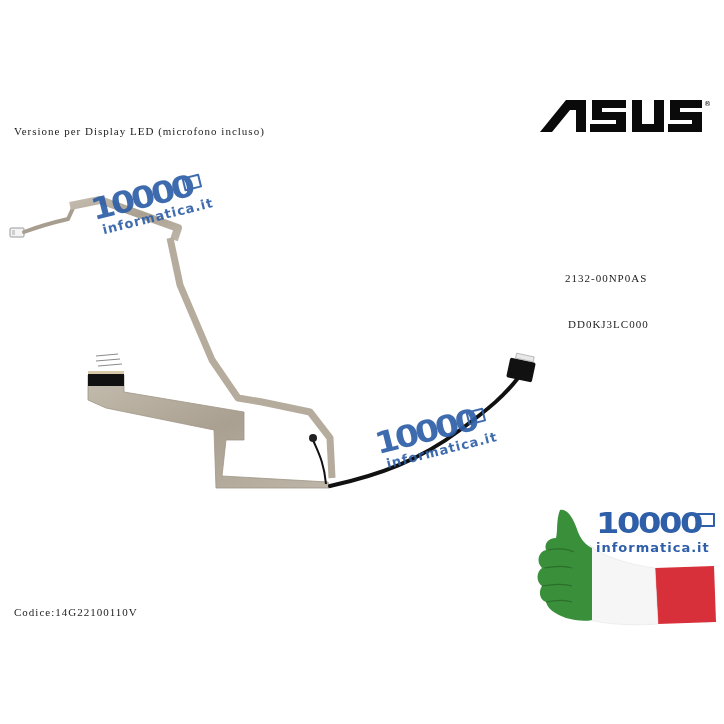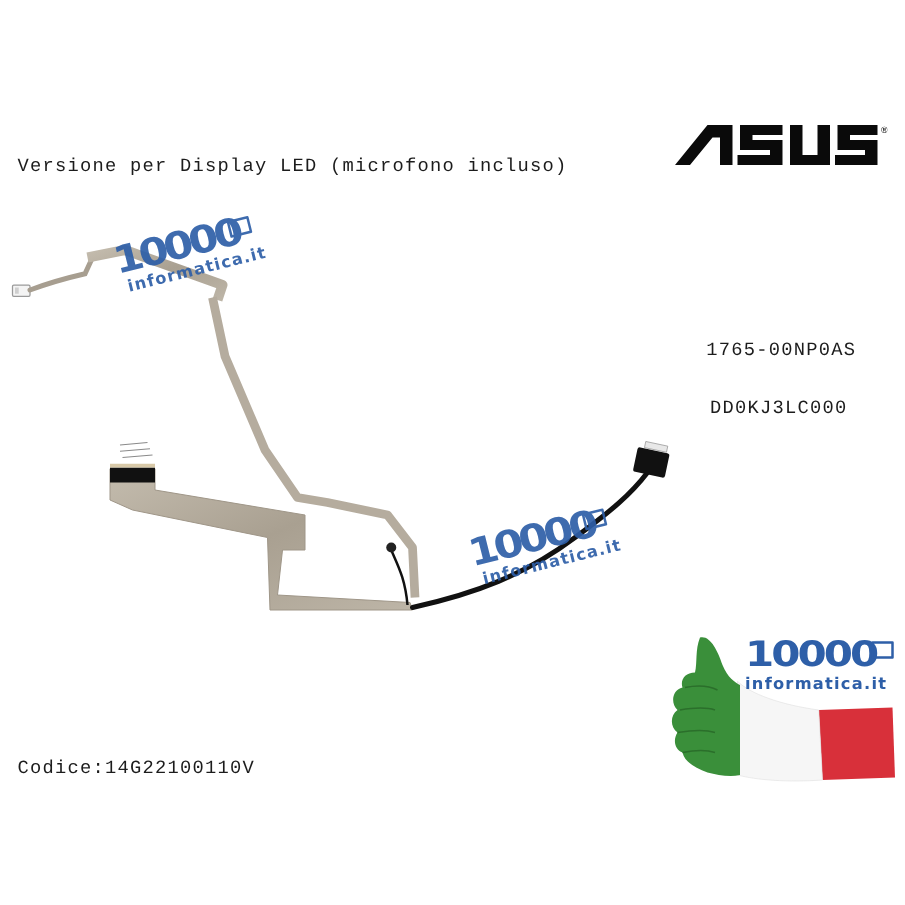--- a/index.html
+++ b/index.html
@@ -11,22 +11,22 @@
       position: relative;
       width: 724px;
       height: 724px;
       background: #ffffff;
       overflow: hidden;
       font-family: "DejaVu Sans", sans-serif;
       color: #1a1a1a;
     }
     .label {
       position: absolute;
-      font-family: Liberation Mono, monospace;
-      font-size: 15px;
+      font-family: Liberation Serif, serif;
+      font-size: 11px;
       letter-spacing: 1px;
       color: #1c1c1c;
       white-space: nowrap;
       font-weight: 500;
     }
     .title { left: 14px; top: 125px; }
     .pn1 { left: 565px; top: 272px; }
     .pn2 { left: 568px; top: 318px; }
     .code { left: 14px; top: 606px; }
     .layer {
@@ -166,21 +166,21 @@
     <polygon points="0,34 26,2 46,2 46,34 36,34 36,12 30,12 12,34" fill="#0a0a0a"></polygon>
 
     <path d="M52 2 H86 V10 H62 V14 H86 V34 H50 V26 H76 V22 H52 Z" fill="#0a0a0a"></path>
 
     <path d="M92 2 H102 V26 H114 V2 H124 V34 H92 Z" fill="#0a0a0a"></path>
 
     <path d="M130 2 H162 V10 H140 V14 H162 V34 H128 V26 H152 V22 H130 Z" fill="#0a0a0a"></path>
     <text x="164" y="8" font-size="7" fill="#0a0a0a" font-family="DejaVu Sans, sans-serif">®</text>
   </svg>
 
-  <div class="label pn1">1765-00NP0AS</div>
+  <div class="label pn1">2132-00NP0AS</div>
   <div class="label pn2">DD0KJ3LC000</div>
 
   <div class="wm wm1">
     <span class="num">10000</span><span class="laptop"></span>
     <span class="dom">informatica.it</span>
   </div>
   <div class="wm wm2">
     <span class="num">10000</span><span class="laptop"></span>
     <span class="dom">informatica.it</span>
   </div>

